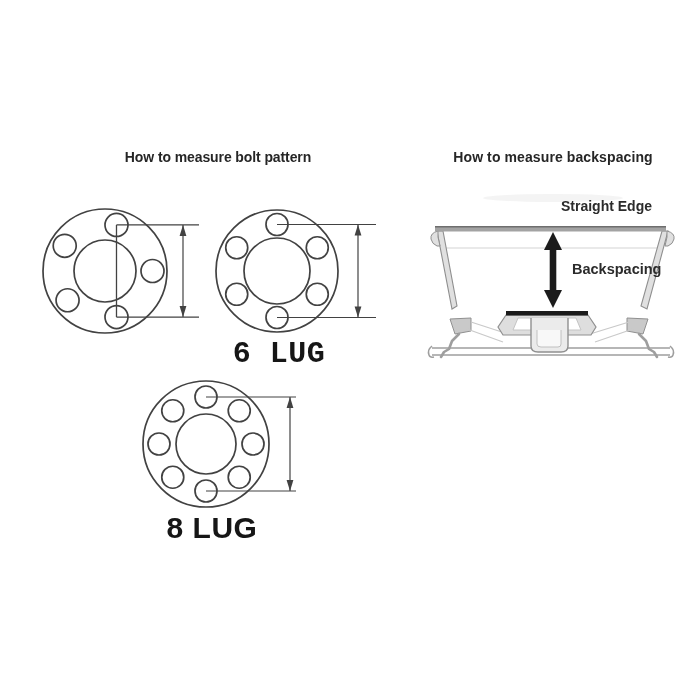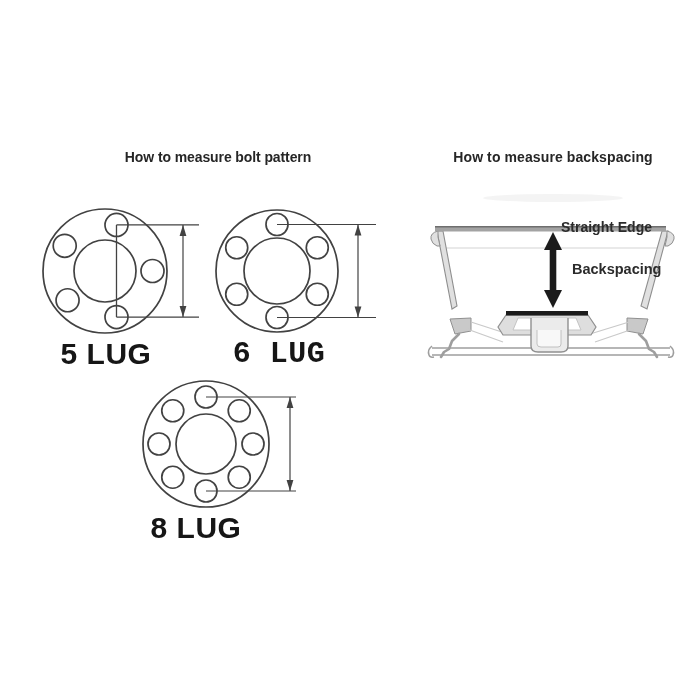--- a/index.html
+++ b/index.html
@@ -24,29 +24,29 @@
     transform:translateX(-50%);
     font-size:30px;
     font-weight:800;
     letter-spacing:0.5px;
     color:#161616;
     line-height:1;
     white-space:nowrap;
   }
   #lug-label-0{left:106px;top:339px;}
   #lug-label-1{left:279px;top:339px;font-family:Liberation Mono, monospace;}
-  #lug-label-2{left:196px;top:513px;}
+  #lug-label-2{left:212px;top:513px;}
   .bs-label{
     position:absolute;
     font-weight:600;
     color:#2b2b2b;
     white-space:nowrap;
     line-height:1;
   }
-  #straight-edge-label{left:561px;top:220px;font-size:14px;}
+  #straight-edge-label{left:561px;top:199px;font-size:14px;}
   #backspacing-label{left:561px;top:262px;font-size:14.5px;margin-left:11px;}
   #artwork{position:absolute;left:0;top:0;}
 </style>
 </head>
 <body>
 
 <div id="canvas">
 
   <div class="title" id="title-backspacing">How to measure backspacing</div>
 
@@ -143,19 +143,18 @@
       <line x1="435" y1="226.8" x2="666" y2="226.8" stroke="#6e6e6e" stroke-width="1.6"></line>
 
       <g fill="#1b1b1b">
         <polygon points="553,232 544,250 562,250"></polygon>
         <rect x="549.7" y="248" width="6.6" height="44"></rect>
         <polygon points="553,308 544,290 562,290"></polygon>
       </g>
     </g>
   </svg>
 
-  <div class="lug-label" id="lug-label-0">5 LUG</div>
   <div class="lug-label" id="lug-label-1">6 LUG</div>
   <div class="lug-label" id="lug-label-2">8 LUG</div>
 
   <div class="bs-label" id="straight-edge-label">Straight Edge</div>
   <div class="bs-label" id="backspacing-label">Backspacing</div>
 </div>
 
 </body></html>

